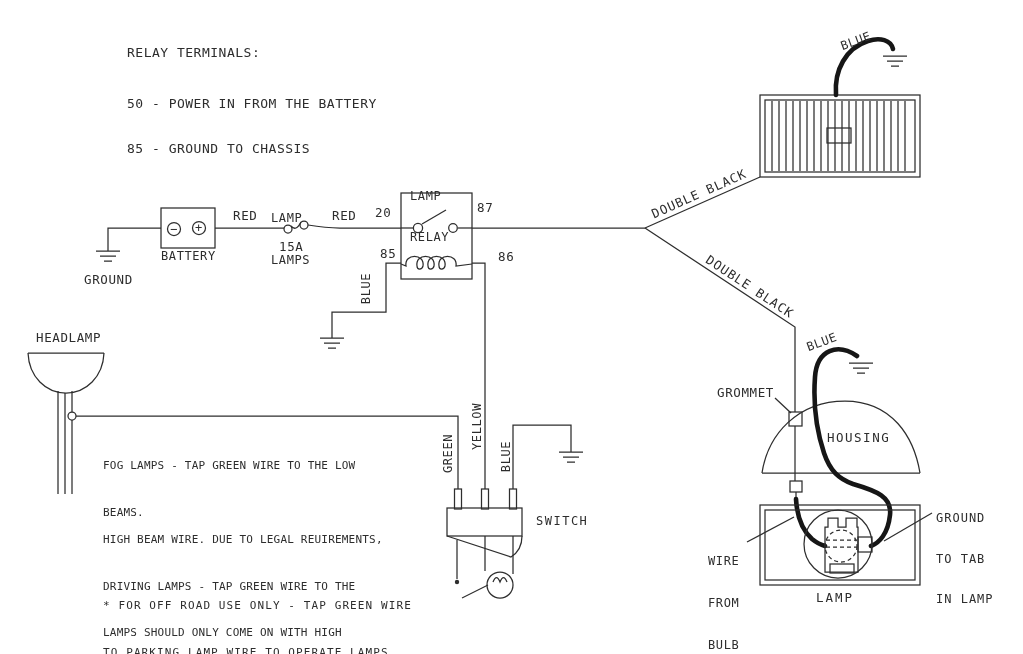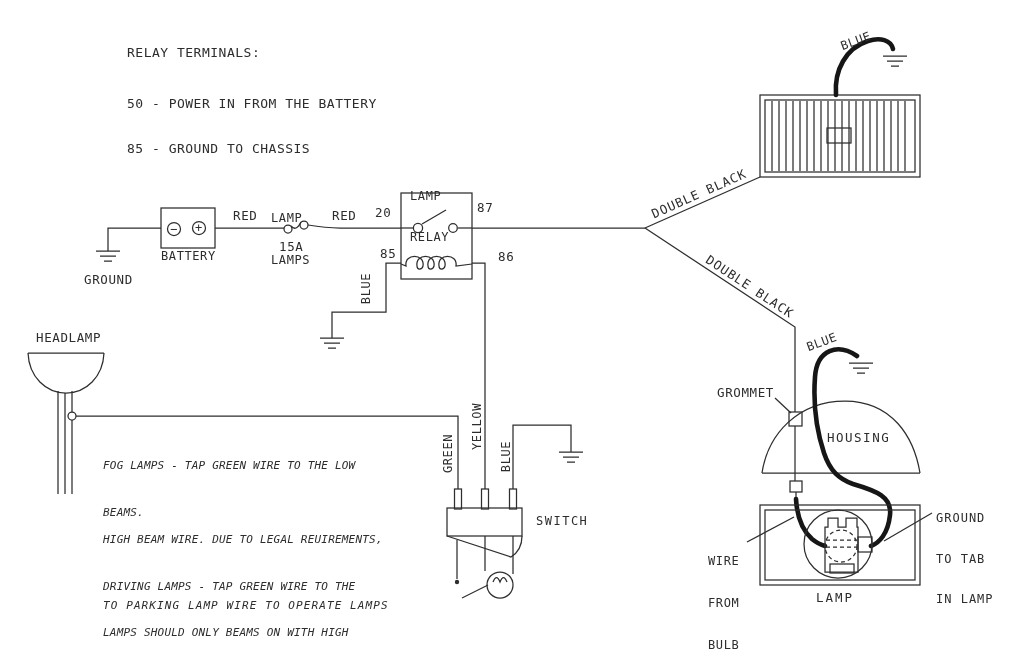--- a/index.html
+++ b/index.html
@@ -10,21 +10,21 @@
   }
   svg.linework { position:absolute; left:0; top:0; }
   .lw { stroke:#2e2e2e; stroke-width:1.25; fill:none; }
   .thick { stroke:#161616; stroke-width:4.6; fill:none; stroke-linecap:round; }
   .lbl {
     position:absolute; color:#2d2d2d; font-size:12.5px;
     letter-spacing:0.6px; white-space:pre; line-height:15px;
   }
   .lbl.small { font-size:12px; }
   .notes { font-size:13px; line-height:15px; letter-spacing:0.5px; }
-  .para  { font-size:11px; line-height:15.5px; letter-spacing:0.2px;font-style:italic; }
+  .para  { font-size:11px; line-height:15.5px; letter-spacing:0.2px; }
   .para3 { letter-spacing:1.1px; }
   .rot { transform-origin:center; text-align:center; }
   .sign { text-align:center; font-size:12px; width:14px; }
 </style>
 </head>
 <body>
 
 <div class="stage">
 
   <svg class="linework" width="1023" height="654" viewBox="0 0 1023 654">
@@ -190,24 +190,25 @@
 
   <div class="lbl small" style="left:536px; top:514px; letter-spacing:1.5px;text-align:center;">SWITCH</div>
 
   <div class="lbl para" style="left:103px; top:427px;">
     <div>FOG LAMPS - TAP GREEN WIRE TO THE LOW</div>
     <div>BEAMS.</div>
   </div>
   <div class="lbl para" style="left:103px; top:501px;">
     <div>HIGH BEAM WIRE. DUE TO LEGAL REUIREMENTS,</div>
     <div>DRIVING LAMPS - TAP GREEN WIRE TO THE</div>
-    <div>LAMPS SHOULD ONLY BEAMS ON WITH HIGH</div>
+    <div>LAMPS SHOULD ONLY COME ON WITH HIGH</div>
     
   </div>
   <div class="lbl para para3" style="left:103px; top:567px;">
+    <div>* FOR OFF ROAD USE ONLY - TAP GREEN WIRE</div>
     <div>TO PARKING LAMP WIRE TO OPERATE LAMPS</div>
     
     
   </div>
 
   <div class="lbl rot" style="left:644px; top:186px; width:110px; letter-spacing:1px; transform:rotate(-24deg);">DOUBLE BLACK</div>
   <div class="lbl rot" style="left:695px; top:279px; width:110px; letter-spacing:1px; transform:rotate(33.5deg);">DOUBLE BLACK</div>
 
   <div class="lbl small rot" style="left:836px; top:34px; width:40px; transform:rotate(-20deg);">BLUE</div>
   <div class="lbl small rot" style="left:802px; top:335px; width:40px; transform:rotate(-20deg);">BLUE</div>

